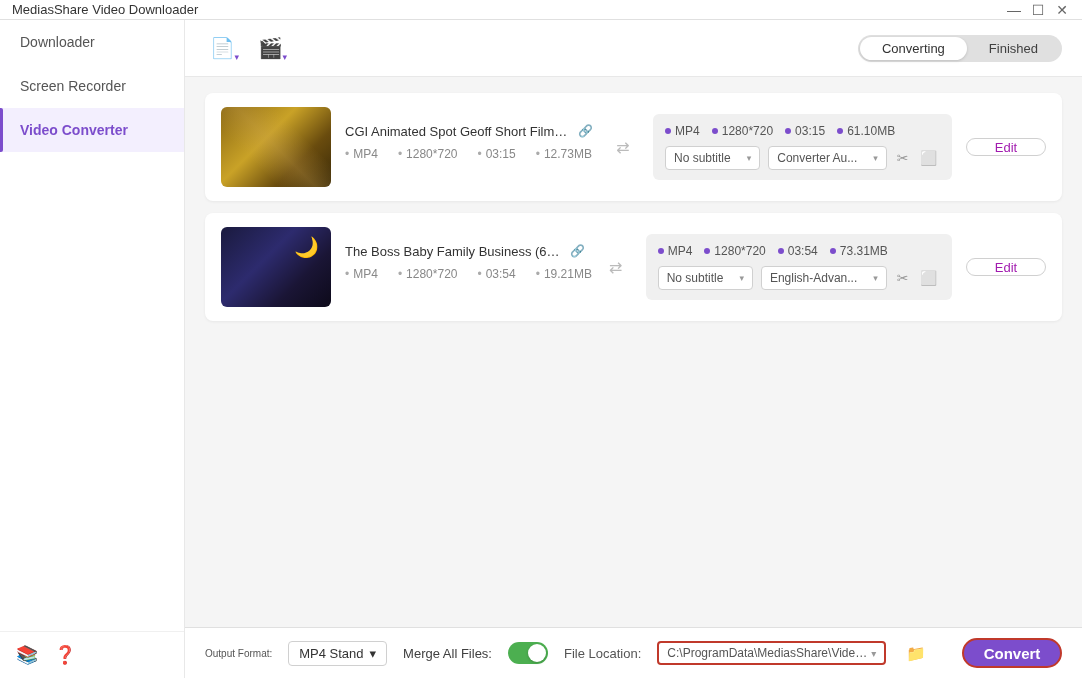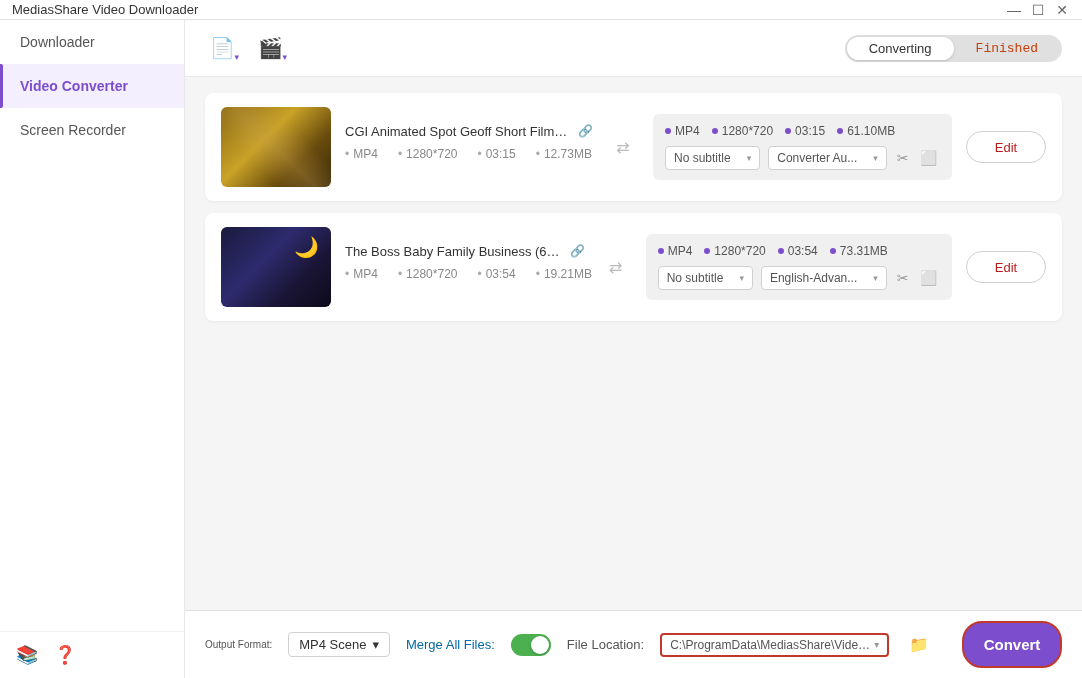--- a/index.html
+++ b/index.html
@@ -155,23 +155,22 @@
       cursor: pointer;
       font-weight: 500;
       transition: background 0.2s;
     }
     .toggle-tab.active {
       background: #fff;
       color: #333;
       box-shadow: 0 1px 3px rgba(0,0,0,0.15);
     }
     .toggle-tab.inactive {
-      color: #c2410c;
+      color: #404040;
       background: transparent;
-      font-family: Liberation Mono, monospace;
     }
 
     
     .content-area {
       flex: 1;
       padding: 16px 20px;
       overflow-y: auto;
       display: flex;
       flex-direction: column;
       gap: 12px;
@@ -326,25 +325,25 @@
     .icon-action {
       font-size: 14px;
       color: #999;
       cursor: pointer;
       padding: 2px;
     }
 
     
     .edit-btn {
       width: 80px;
-      height: 32px;
+      height: 18px;
       border: 1px solid #d0d0d0;
       border-radius: 16px;
       background: #fff;
-      color: #b91c1c;
+      color: #a21caf;
       font-size: 13px;
       cursor: pointer;
       flex-shrink: 0;
     }
 
     
     .bottom-bar {
       background: #fff;
       border-top: 1px solid #e0e0e0;
       padding: 10px 20px;
@@ -365,21 +364,21 @@
       border-radius: 4px;
       padding: 4px 10px;
       font-size: 13px;
       background: #fff;
       cursor: pointer;
       gap: 6px;
       color: #333;
     }
     .merge-label {
       font-size: 13px;
-      color: #0369a1;
+      color: #404040;
       white-space: nowrap;
     }
     
     .toggle-switch {
       width: 40px;
       height: 22px;
       background: #4CAF50;
       border-radius: 11px;
       position: relative;
       cursor: pointer;
@@ -422,21 +421,21 @@
     }
     .folder-icon {
       font-size: 16px;
       color: #888;
       cursor: pointer;
       margin-left: 4px;
     }
     .convert-btn {
       margin-left: auto;
       width: 100px;
-      height: 47px;
+      height: 30px;
       background: #7c4dcc;
       color: #fff;
       border: 2px solid #c0392b;
       border-radius: 20px;
       font-size: 15px;
       font-weight: 600;
       cursor: pointer;
     }
   </style>
 </head>
@@ -450,25 +449,25 @@
     <button class="title-bar-btn">✕</button>
   </div>
 </div>
 
 <div class="app-body">
 
   <div class="sidebar">
     <div class="sidebar-item">
       <span>Downloader</span>
     </div>
+    <div class="sidebar-item">
+      <span>Screen Recorder</span>
+    </div>
     <div class="sidebar-item active">
       <span>Video Converter</span>
-    </div>
-    <div class="sidebar-item">
-      <span>Screen Recorder</span>
     </div>
     <div class="sidebar-bottom">
       <button class="sidebar-icon-btn">📚</button>
       <button class="sidebar-icon-btn">❓</button>
     </div>
   </div>
 
   <div class="main-content">
 
     <div class="toolbar">
@@ -616,21 +615,21 @@
         </div>
 
         <button class="edit-btn">Edit</button>
       </div>
 
     </div>
 
     <div class="bottom-bar">
       <span class="output-format-label">Output Format:</span>
       <div class="format-dropdown">
-        <span>MP4 Scene</span>
+        <span>MP4 Stand</span>
         <span>▾</span>
       </div>
       <span class="merge-label">Merge All Files:</span>
       <div class="toggle-switch"></div>
       <span class="file-location-label">File Location:</span>
       <div class="file-location-input">
         <span class="file-location-text">C:\ProgramData\MediasShare\Video Downloa</span>
         <span style="font-size:10px;color:#999;">▾</span>
       </div>
       <span class="folder-icon">📁</span>

